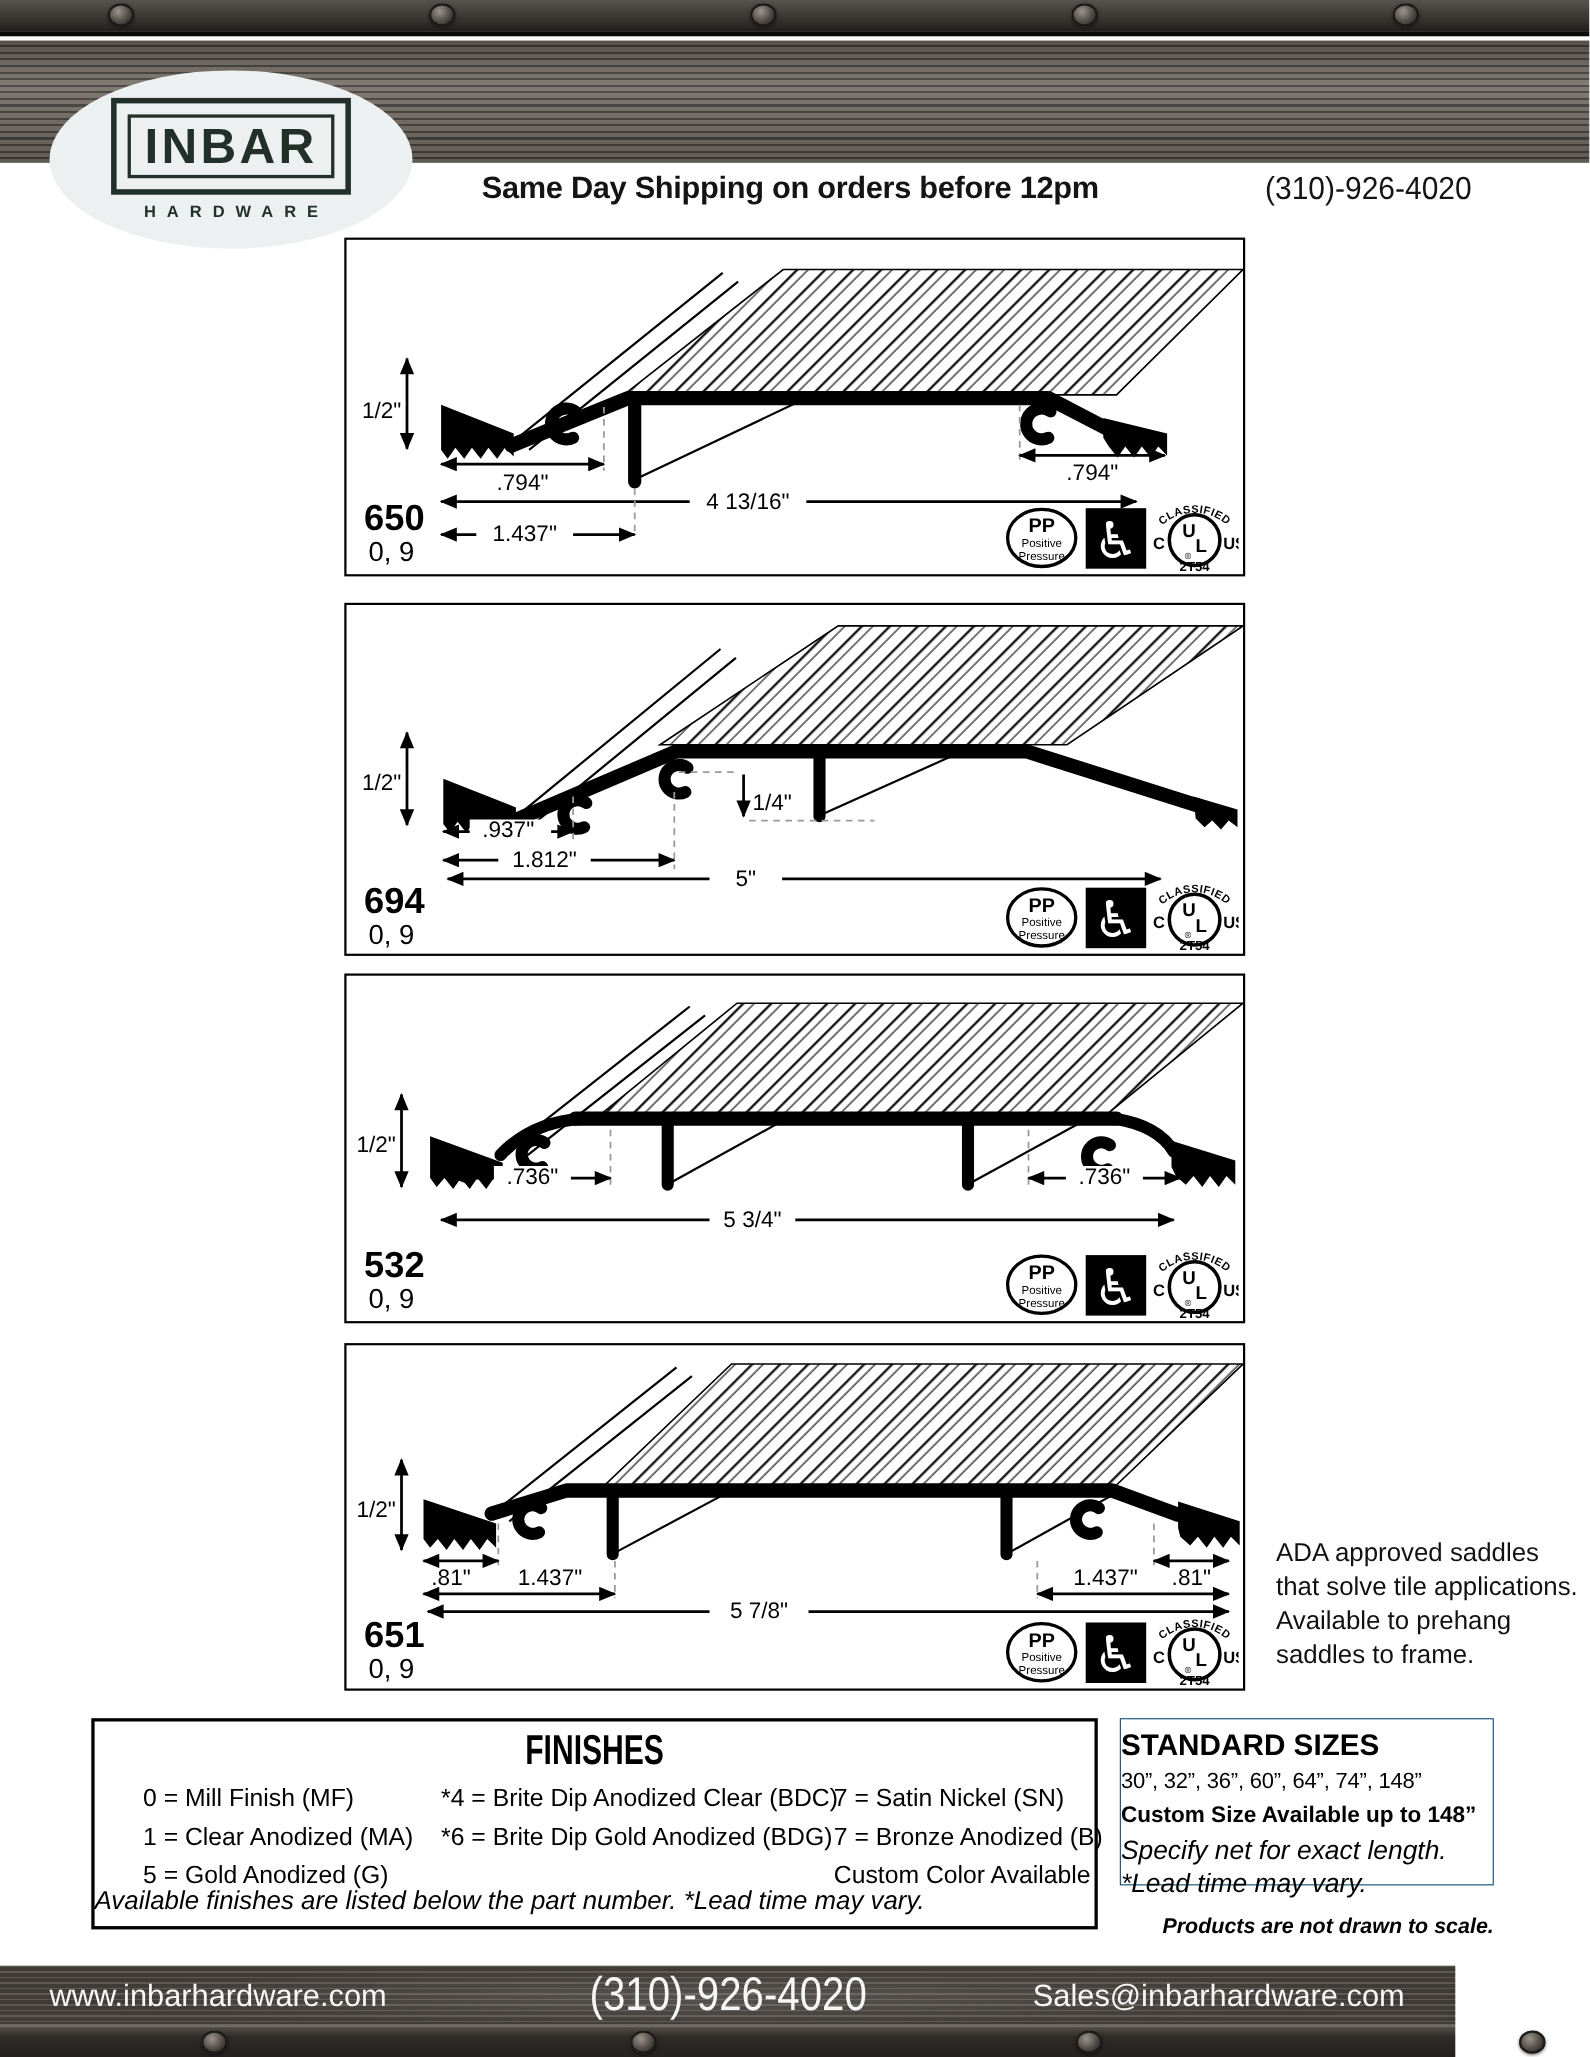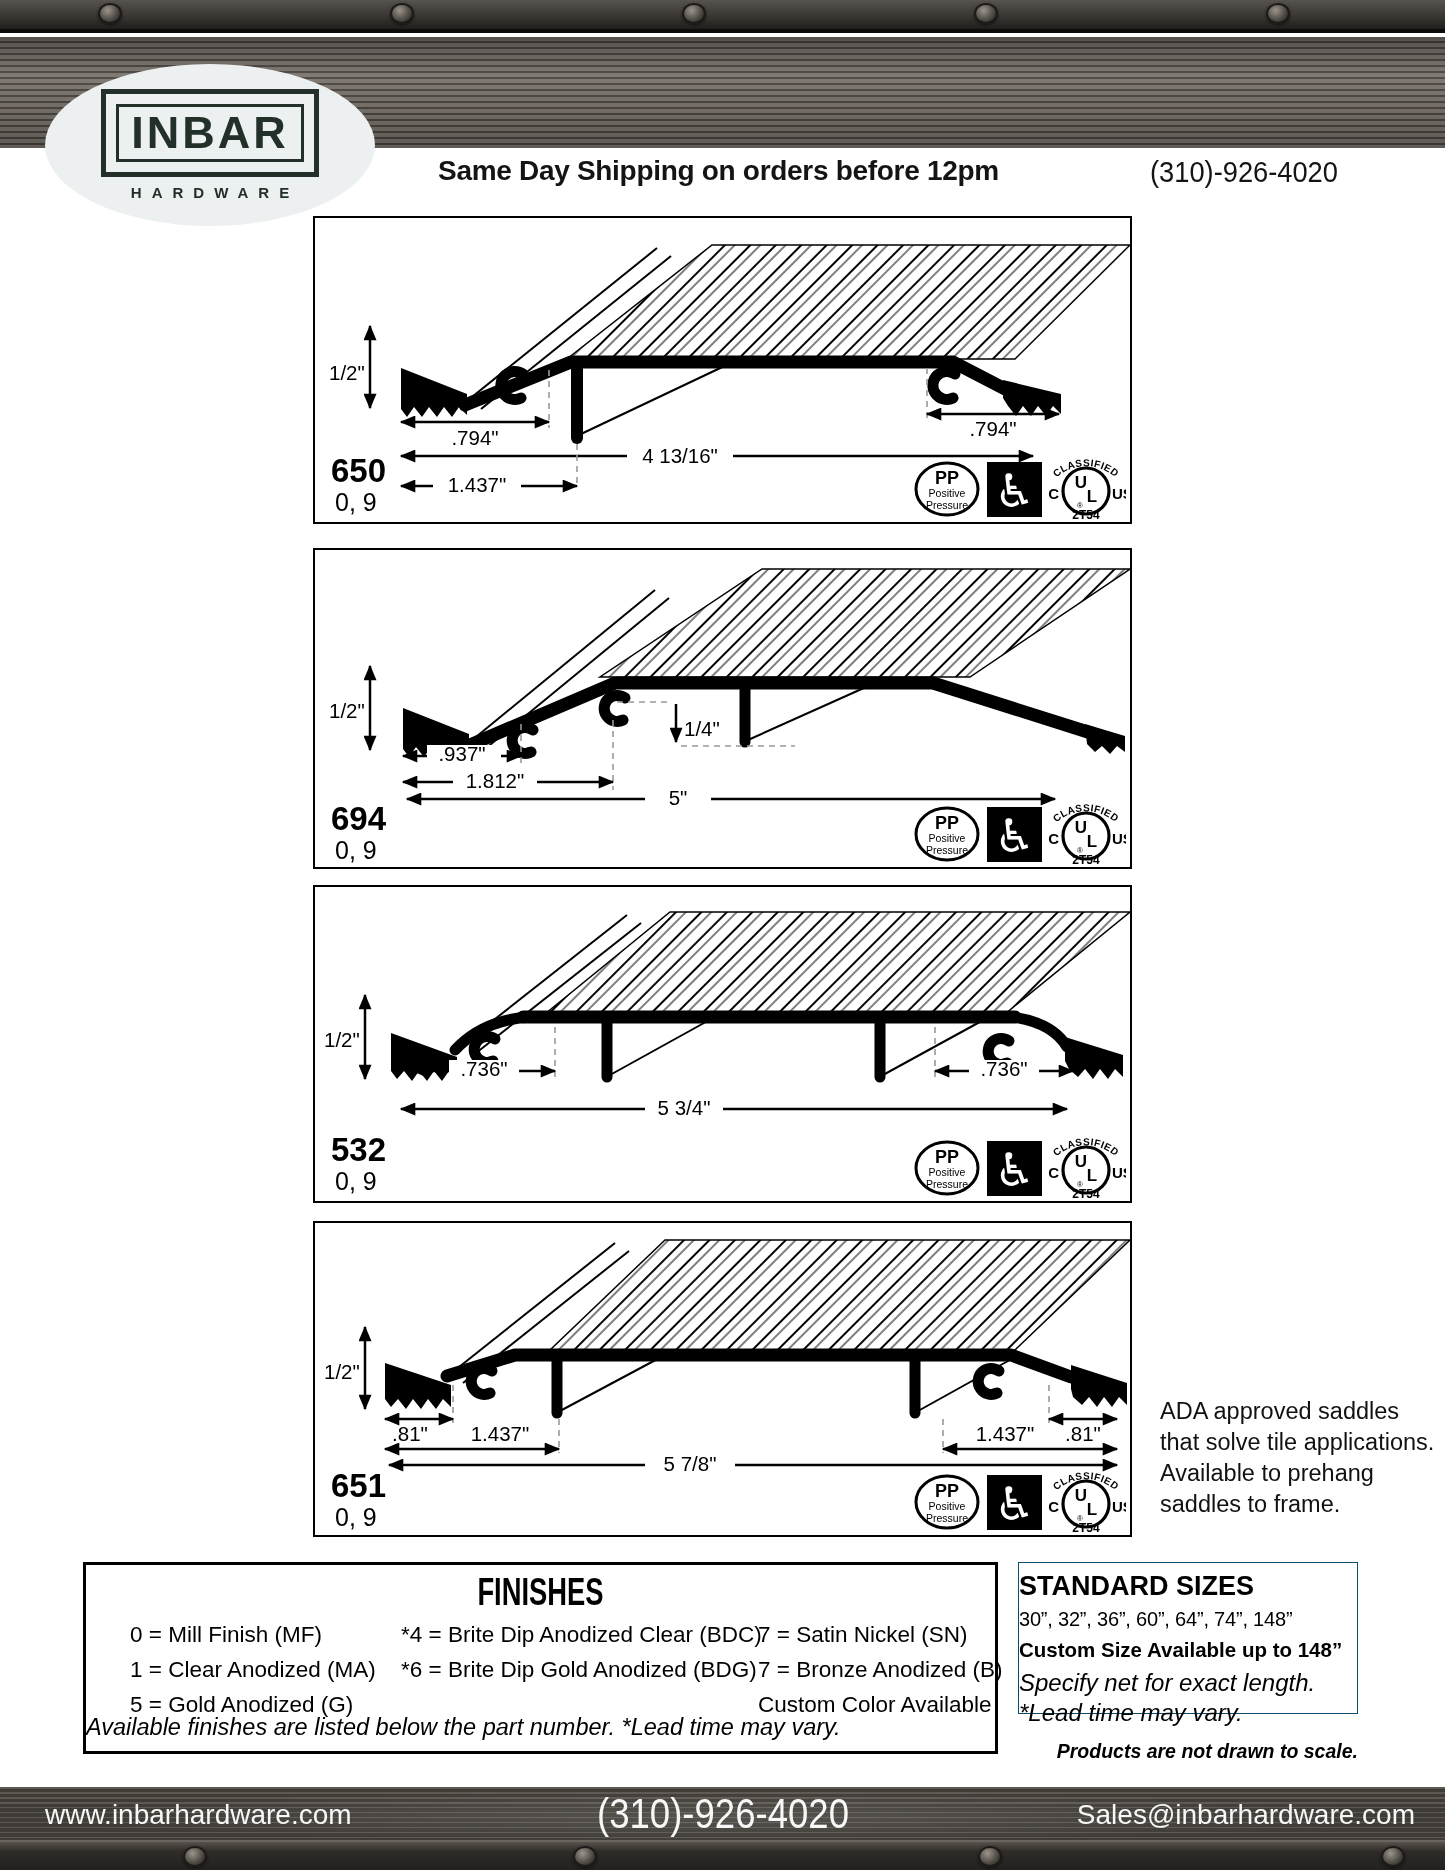--- a/index.html
+++ b/index.html
@@ -75,32 +75,32 @@
      border:1px solid #0c4a6e; text-align:left; }
   .sizes-title { margin-top:8px; font-size:27px; font-weight:bold; }
   .sizes-l1 { margin-top:6px; font-size:20px; letter-spacing:-.2px; }
   .sizes-l2 { margin-top:7px; font-size:20.5px; font-weight:bold; }
   .sizes-l3 { margin-top:7px; font-size:24px; font-style:italic; }
   .sizes-l4 { margin-top:2px; font-size:24px; font-style:italic; }
   .scale-note { position:absolute; right:87px; top:1740px; font-size:19.5px;
      font-style:italic; font-weight:bold; }
 
   
-  .footer { position:absolute; left:0; top:1787px; width:1445px; height:83px; }
+  .footer { position:absolute; left:0; top:1787px; width:1323px; height:83px; }
   .f-top { position:absolute; left:0; top:0; width:100%; height:53px;
      background:
        radial-gradient(ellipse at 50% 55%, rgba(255,255,255,.12), transparent 65%),
        repeating-linear-gradient(180deg,#5d5852 0 1.5px,#3f3b36 1.5px 5px); }
   .f-bot { position:absolute; left:0; top:53px; width:100%; height:30px;
      background:linear-gradient(180deg,#56524c 0%,#2e2b28 35%,#232120 100%);
      border-top:2px solid #6a655e; }
   .f-text { position:absolute; color:#f7f7f7; z-index:3; }
   .f-web { left:45px; top:12px; font-size:28px; }
   .f-phone { left:50%; top:2px; font-size:43px; transform:translateX(-50%) scaleX(.85); }
-  .f-mail { right:30px; top:12px; font-size:28px; }
+  .f-mail { right:46px; top:12px; font-size:28px; }
 </style>
 </head>
 <body>
 
 <div class="metal-top">
   <div class="metal-band1">
     <div class="rivet" style="left:98px;top:3px"></div>
     <div class="rivet" style="left:390px;top:3px"></div>
     <div class="rivet" style="left:682px;top:3px"></div>
     <div class="rivet" style="left:974px;top:3px"></div>

